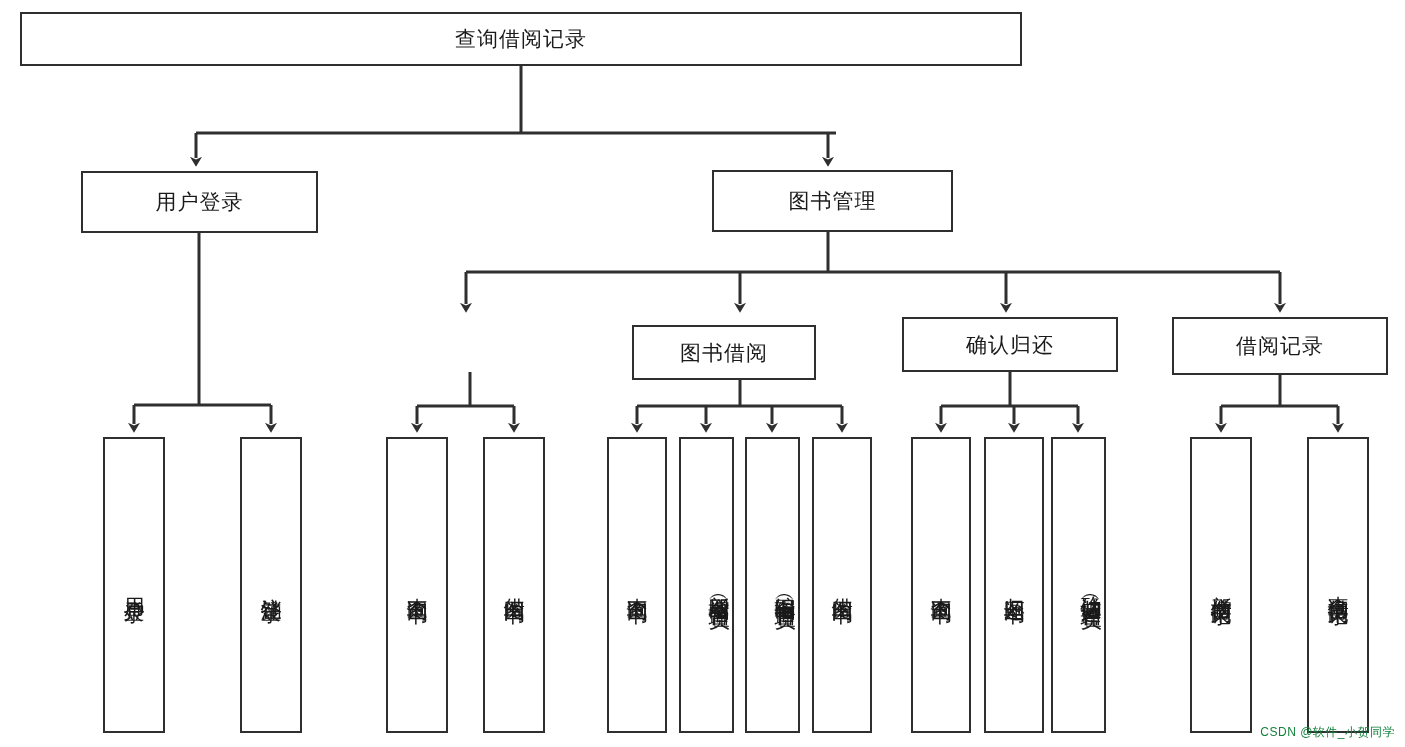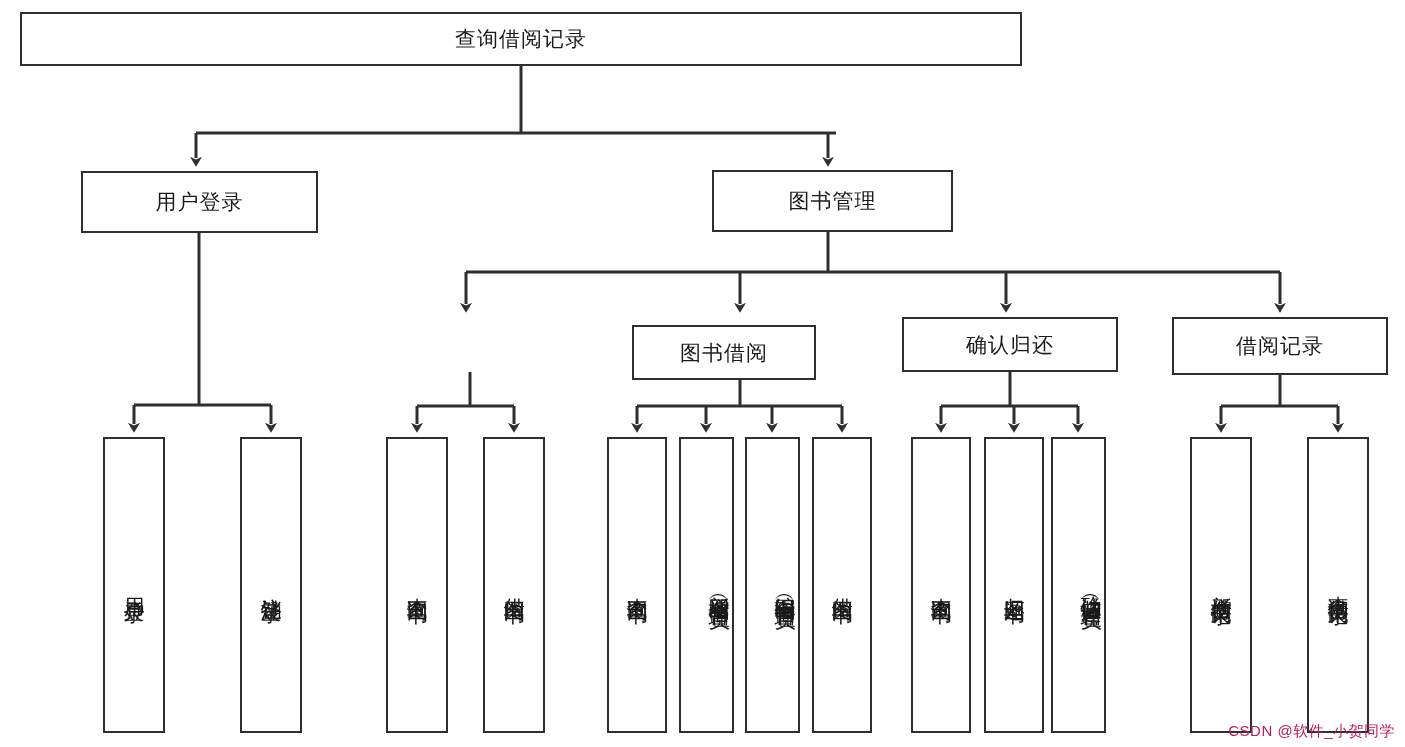--- a/index.html
+++ b/index.html
@@ -18,21 +18,21 @@
   }
   .node.h{font-size:21px;letter-spacing:1px;}
   .node.v{
     writing-mode:vertical-rl;text-orientation:upright;
     font-size:21px;line-height:1.25;letter-spacing:2px;
     align-items:flex-start;justify-content:center;padding-top:6px;
   }
   .node.v.tall{align-items:center;padding-top:0;}
   .watermark{
     position:absolute;right:10px;bottom:6px;
-    font-size:15px;color:#be185d;letter-spacing:.5px;
+    font-size:12px;color:#15803d;letter-spacing:.5px;
     user-select:none;white-space:nowrap;
   }
 </style>
 </head>
 <body>
 
 <div id="diagram-root">
 
   <svg class="edges" viewBox="0 0 1405 747">
     <defs>

